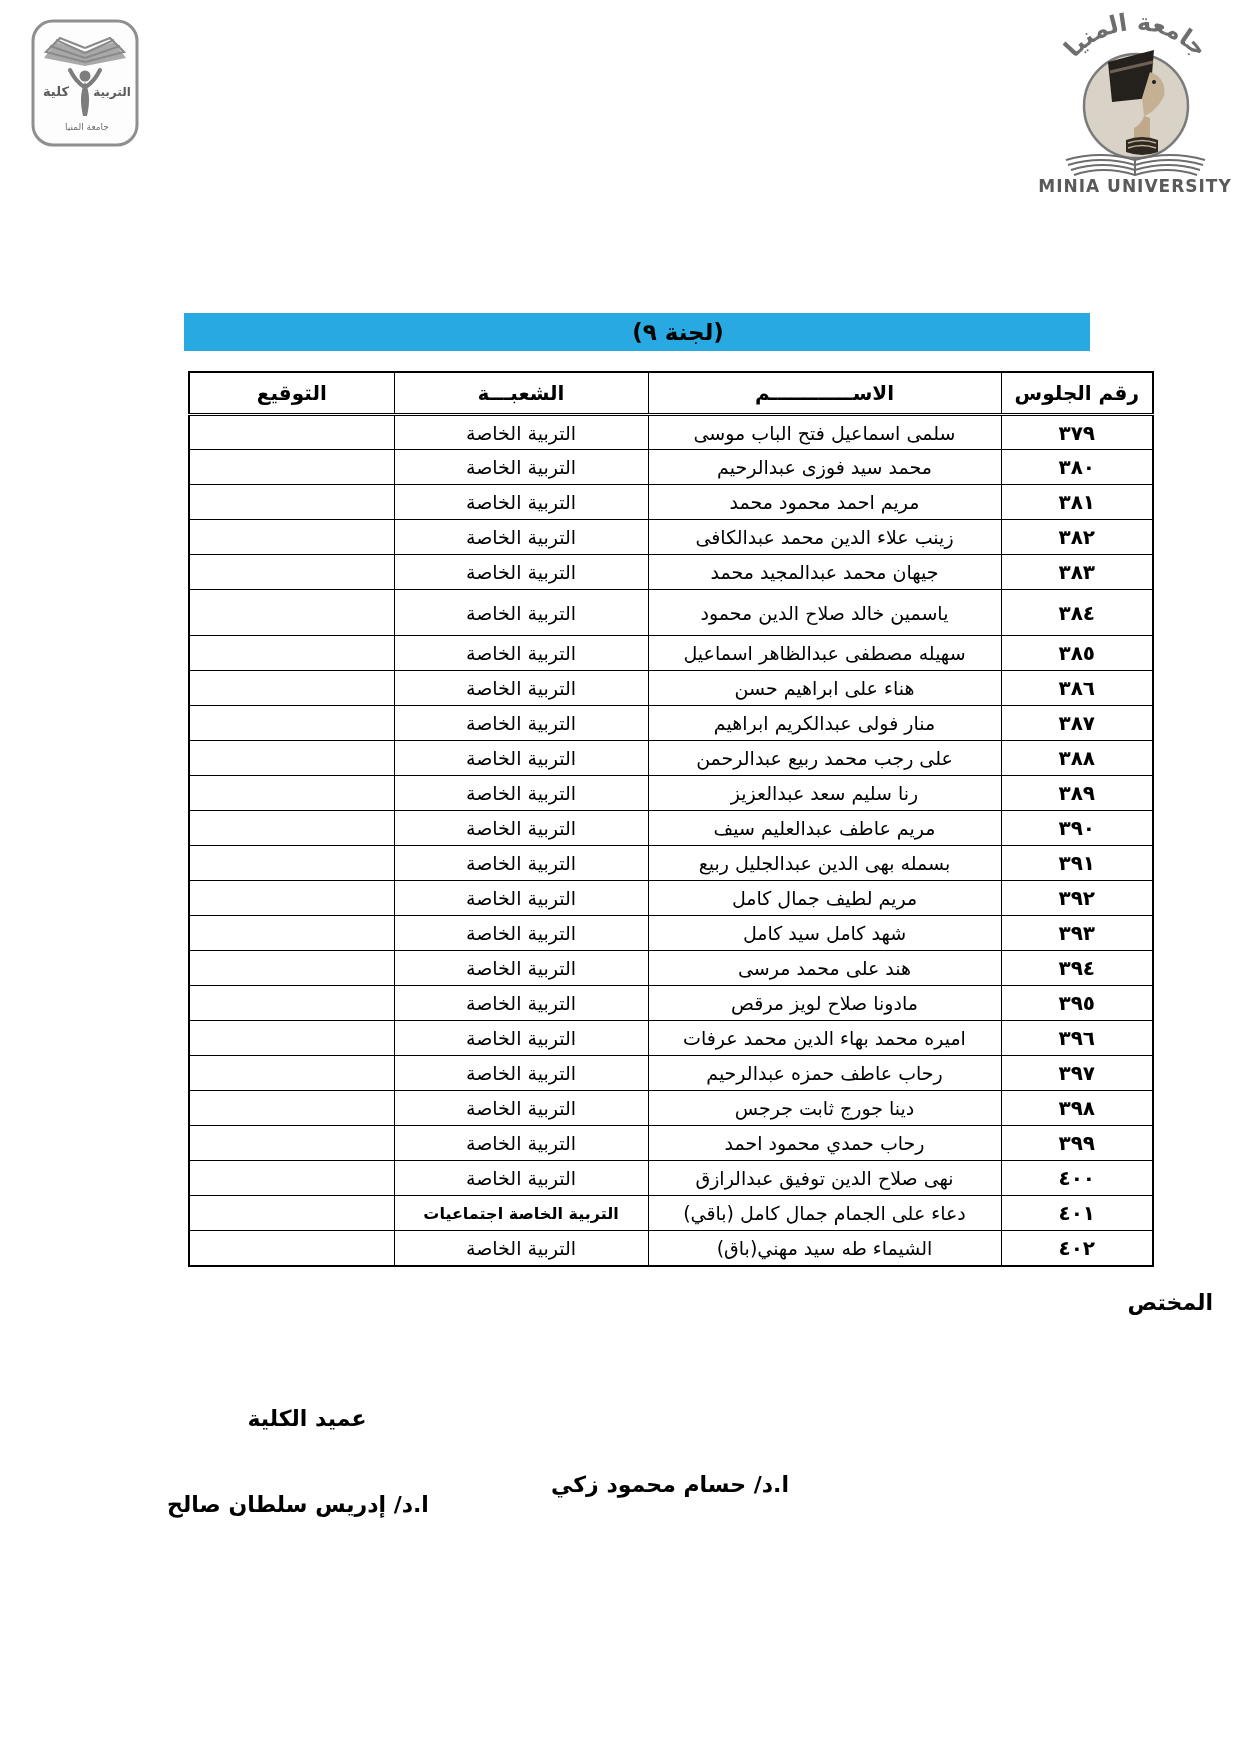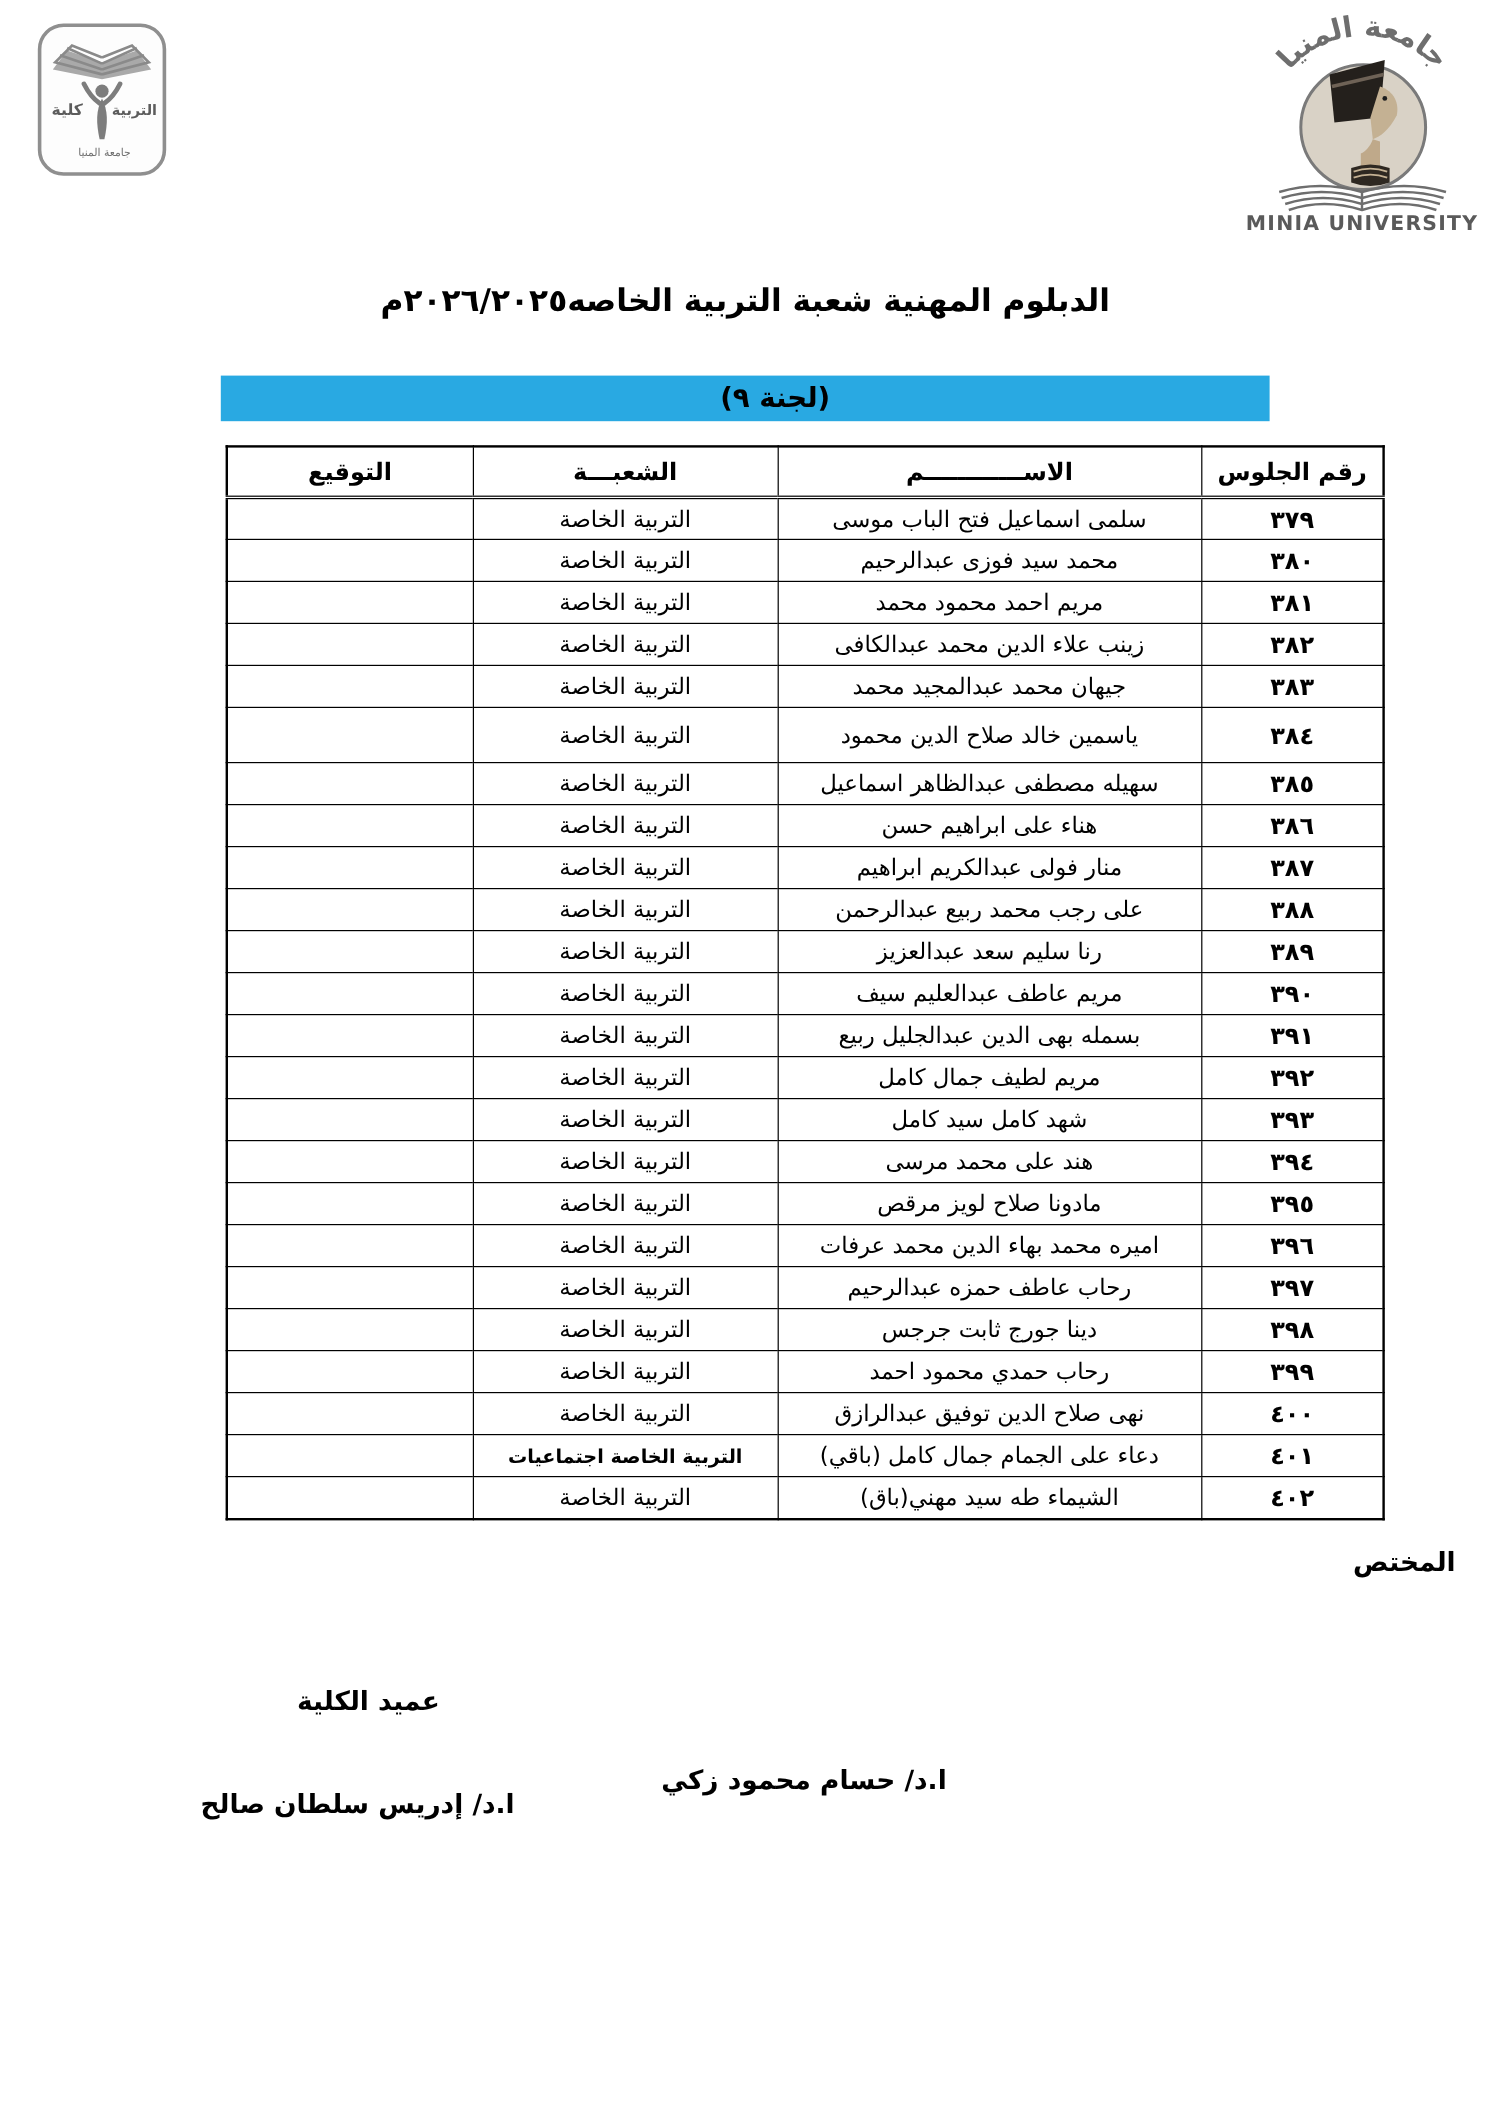--- a/index.html
+++ b/index.html
@@ -105,23 +105,22 @@
         <path d="M28 150 Q62 140 97 150 Q132 140 167 150"></path>
         <path d="M30 155 Q63 145 97 155 Q131 145 165 155"></path>
         <path d="M33 160 Q64 150 97 160 Q130 150 162 160"></path>
         <path d="M36 165 Q65 155 97 165 Q129 155 159 165"></path>
         <line x1="97" y1="150" x2="97" y2="165"></line>
       </g>
       <text x="97" y="182" font-size="17" font-weight="bold" letter-spacing="1" fill="#5a5a5a" text-anchor="middle" font-family="DejaVu Sans, sans-serif">MINIA UNIVERSITY</text>
     </svg>
   </div>
 
-  <div class="doc-title">الدبلوم المهنية شعبة التربية الخاصه٢٠٢٦/٢٠٢٥م</div>
-
-  <div class="banner" style="background: rgb(41, 169, 226);">
+
+  <div class="banner" style="background: rgb(41, 169, 226); padding-left: 32px;">
     <span class="banner-label">(لجنة ٩)</span>
   </div>
 
   <div class="tbl-wrap">
     <table class="students">
       <colgroup>
         <col style="width:152px">
           <col style="width:353px">
           <col style="width:254px">
           <col style="width:205px">

